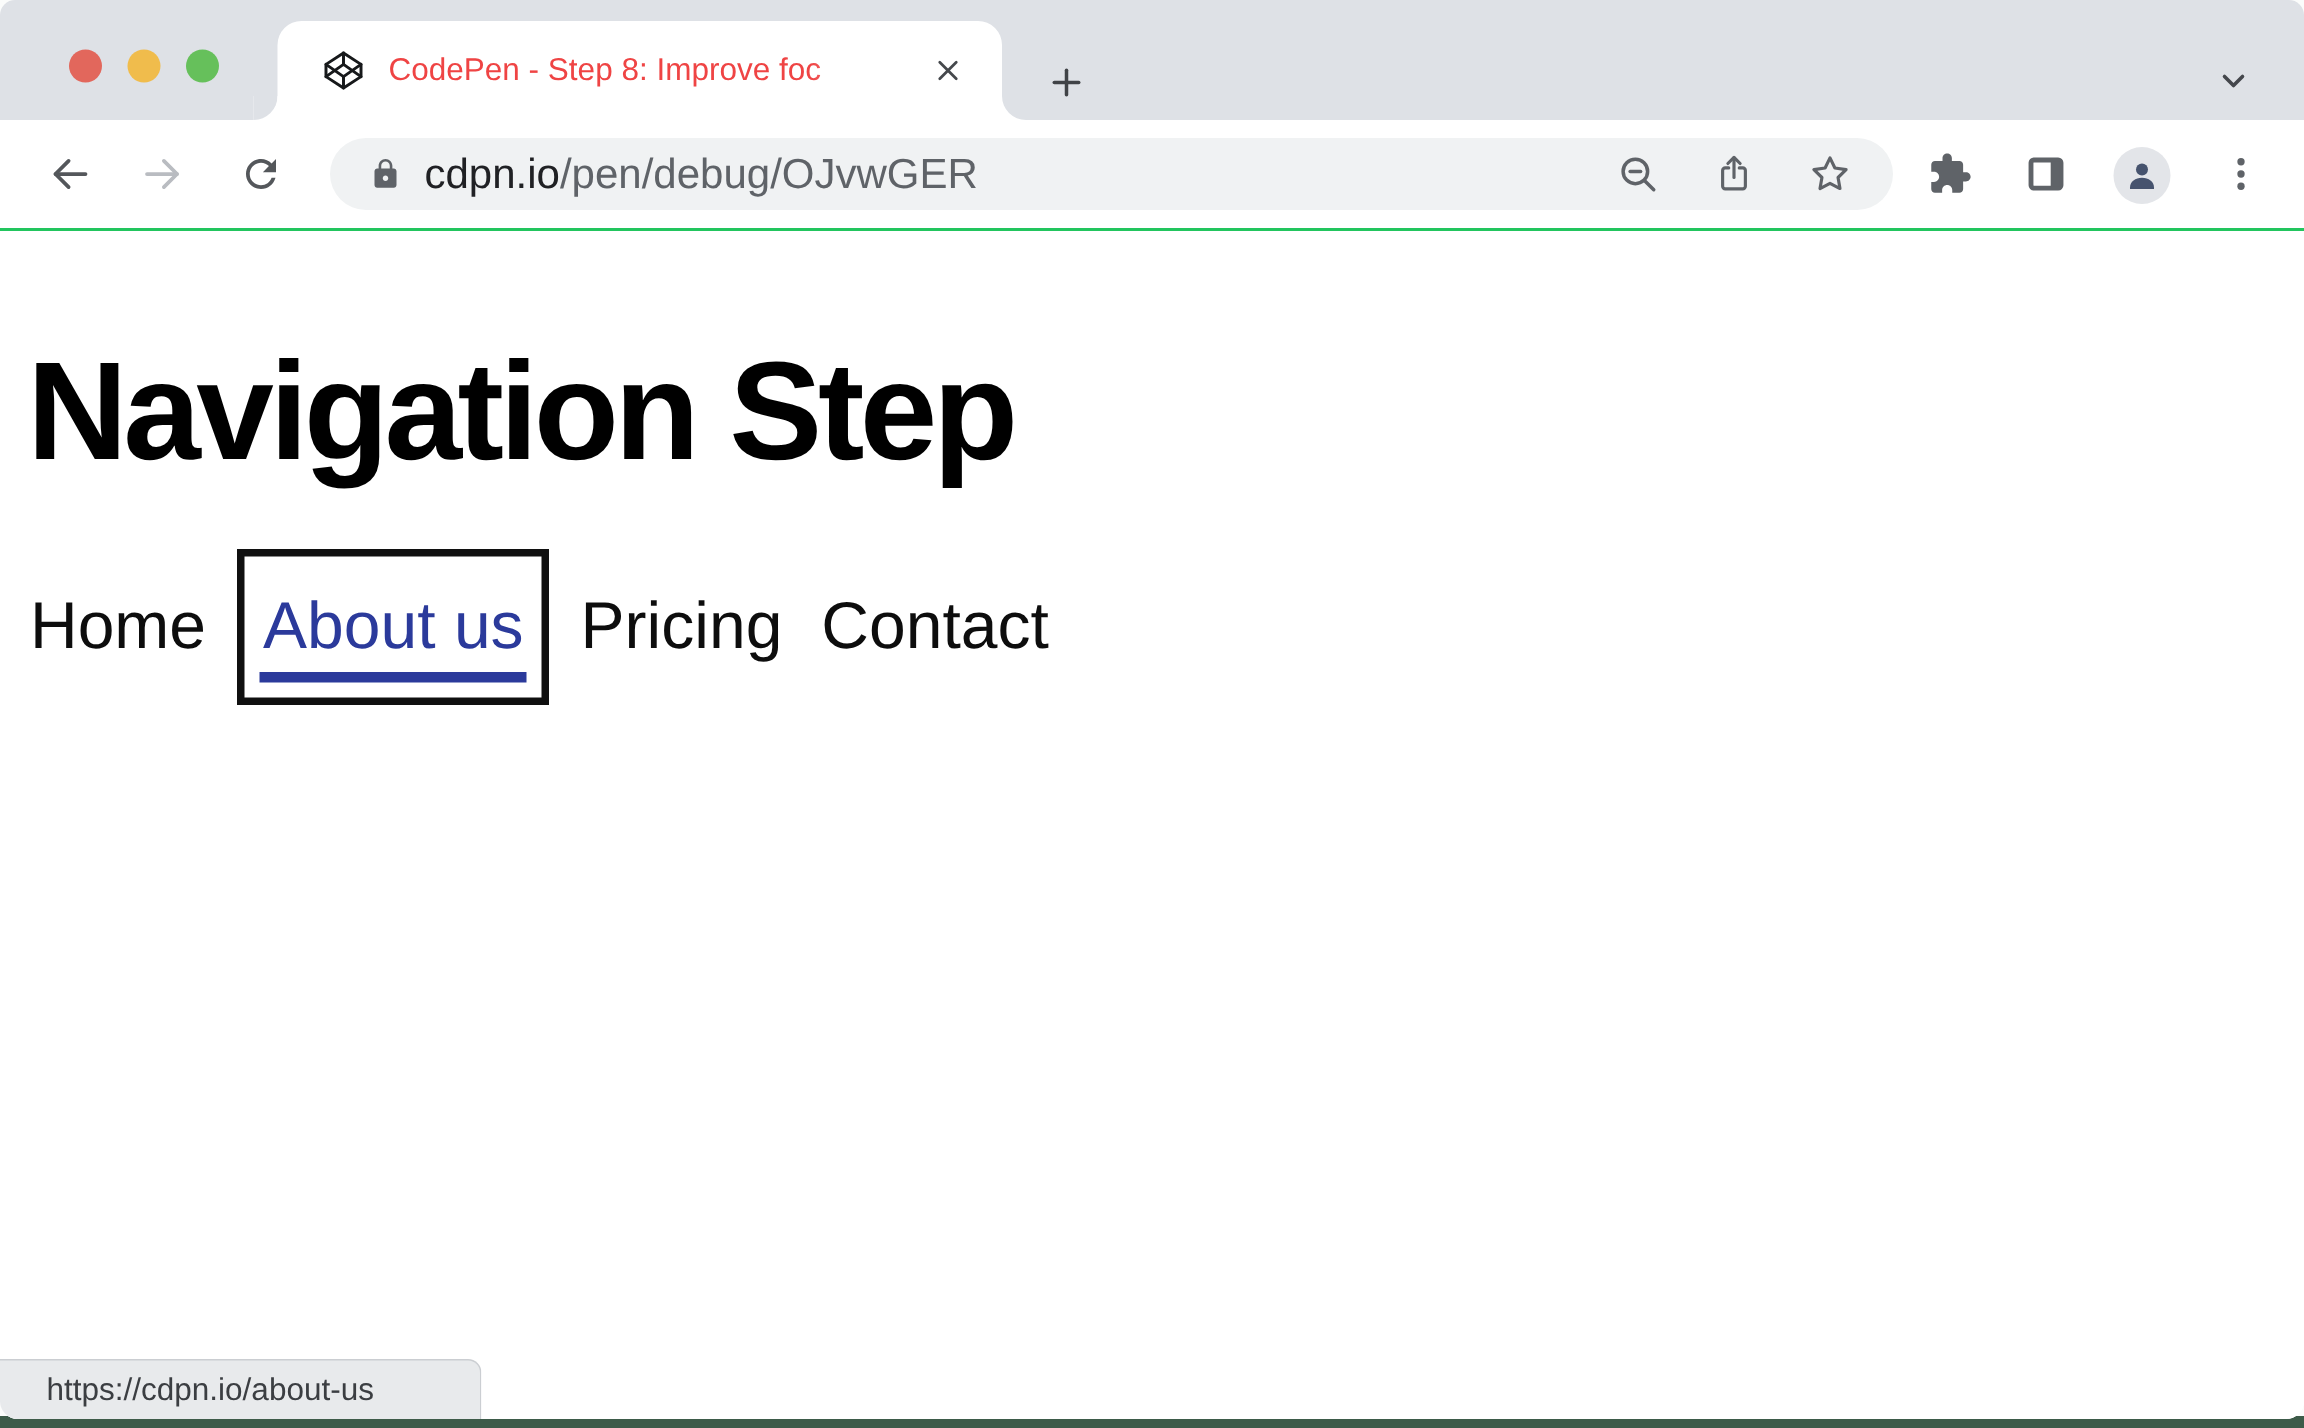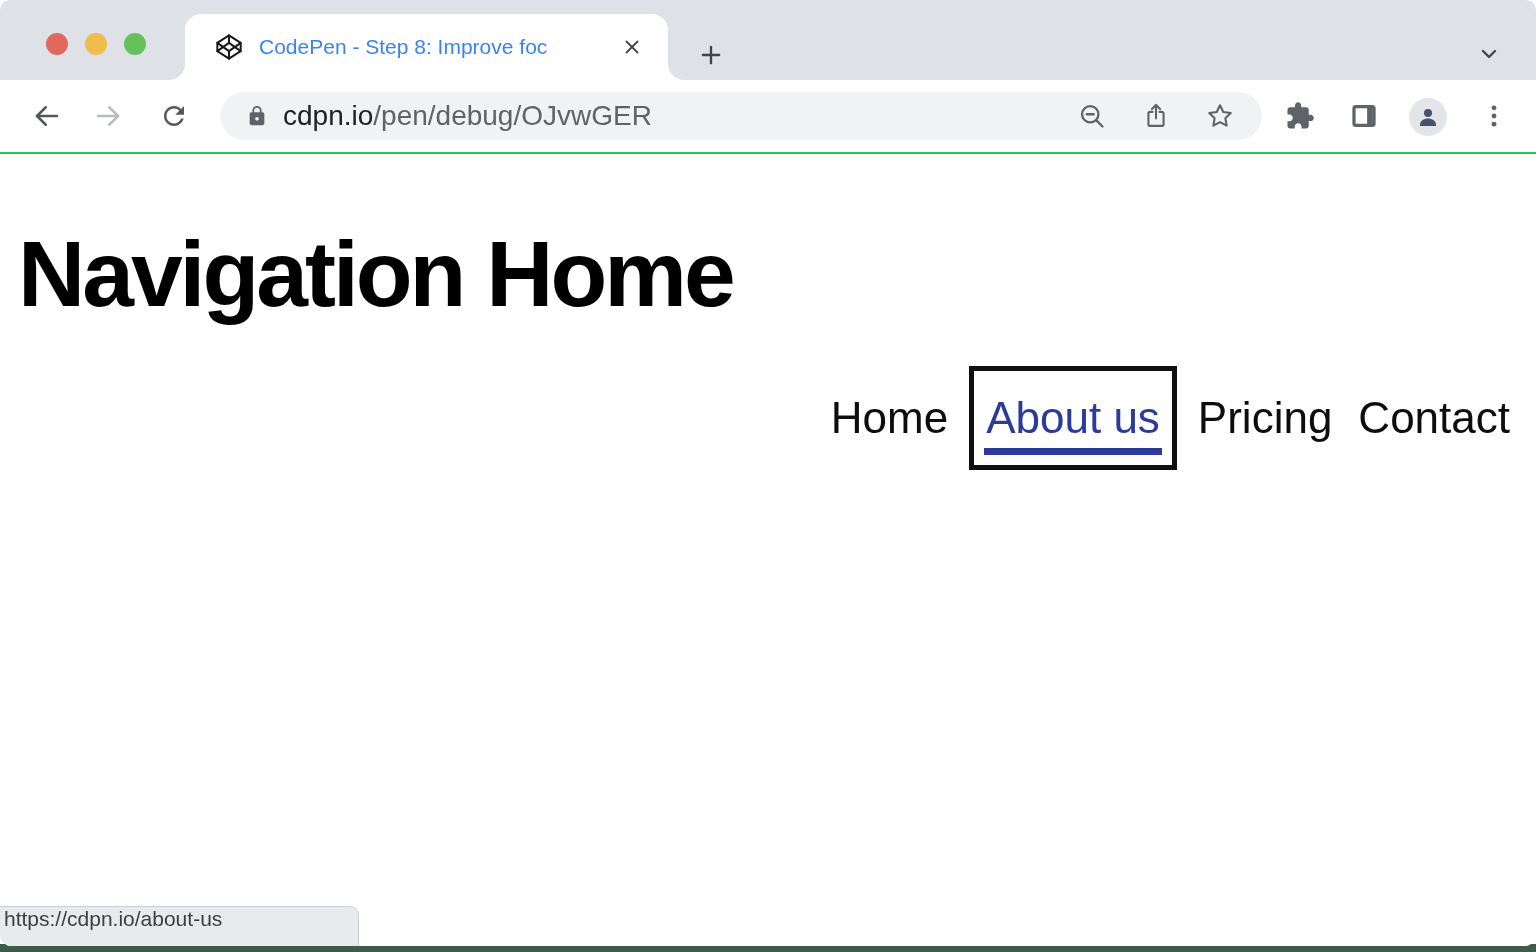--- a/index.html
+++ b/index.html
@@ -19,21 +19,21 @@
   .tl-close { background:#e2675c; }
   .tl-min   { background:#f0bc4c; }
   .tl-zoom  { background:#66c05b; }
 
   .tab { position:absolute; left:185px; top:14px; width:483px; height:66px;
          background:#fff; border-radius:16px 16px 0 0; display:flex; align-items:center; padding:0 18px 0 30px; }
   .tab-curve { position:absolute; bottom:0; width:16px; height:16px; background:transparent; }
   .tab-curve.left  { left:-16px; border-bottom-right-radius:16px; box-shadow:8px 8px 0 8px #fff; }
   .tab-curve.right { right:-16px; border-bottom-left-radius:16px; box-shadow:-8px 8px 0 8px #fff; }
   .tab-favicon { width:28px; height:28px; flex:0 0 auto; margin-right:16px; }
-  .tab-title { font-size:21px; color:#3b82f6; white-space:nowrap; overflow:hidden; max-width:352px; flex:1 1 auto;
+  .tab-title { font-size:21px; color:#ef4444; white-space:nowrap; overflow:hidden; max-width:352px; flex:1 1 auto;
                -webkit-mask-image:linear-gradient(90deg,#000 80%,transparent 97%);
                mask-image:linear-gradient(90deg,#000 80%,transparent 97%); }
   .tab-close { width:22px; height:22px; margin-left:10px; flex:0 0 auto; cursor:pointer; }
 
   .newtab-btn { position:absolute; left:697px; top:41px; width:28px; height:28px; }
   .strip-chevron { position:absolute; left:1477px; top:42px; width:24px; height:24px; }
 
   
   .toolbar { position:relative; height:74px; background:#fff; border-bottom:2px solid #22c55e; }
   .tb-icon { position:absolute; top:50%; transform:translateY(-50%); }
@@ -52,32 +52,32 @@
 
   .ic-puzzle { left:1285px; } .ic-panel { left:1349px; }
   .avatar { position:absolute; left:1409px; top:18px; width:38px; height:38px; border-radius:50%;
             background:#e3e5e9; display:flex; align-items:center; justify-content:center; }
   .ic-dots { left:1480px; }
 
   
   .content { position:relative; height:792px; background:#fff; }
   .page-title { font-size:93px; font-weight:bold; letter-spacing:-3px; line-height:1;
                 color:#000; margin:74px 0 0 18px; white-space:nowrap; }
-  .site-nav { margin:50px 0 0 20px; white-space:nowrap;text-align:right; }
+  .site-nav { margin:50px 0 0 20px; white-space:nowrap; }
   .nav-link { display:inline-block; font-size:44px; color:#0d0d0d; text-decoration:none;
               margin-right:26px; cursor:pointer; }
   .nav-link.focused { position:relative; color:#2b3a9b; padding:22px 12px;
                       outline:5px solid #101010; background:#fff; }
   .nav-link.focused .focus-underline { position:absolute; left:10px; right:10px; bottom:10px;
                       height:7px; background:#2b3a9b; }
 
   
-  .status-bubble { position:absolute; left:0; bottom:0; width:359px; height:40px;
+  .status-bubble { position:absolute; left:0; bottom:0; width:321px; height:40px;
                    background:#e8eaec; border:1px solid #cbced2; border-left:none; border-bottom:none;
-                   border-radius:0 9px 0 0; display:flex; align-items:flex-start; padding-left:4px;
+                   border-radius:0 9px 0 0; display:flex; align-items:center; padding-left:31px;
                    font-size:21px; color:#3b3e42; }
 </style>
 </head>
 <body>
 
 <div class="screen">
   <div class="bottom-strip"></div>
 
   <div class="window">
 
@@ -163,21 +163,21 @@
         </svg>
       </div>
       <svg class="tb-icon ic-dots" width="28" height="28" viewBox="0 0 24 24" fill="#5f6368">
         <circle cx="12" cy="5" r="2.1"></circle>
           <circle cx="12" cy="12" r="2.1"></circle>
           <circle cx="12" cy="19" r="2.1"></circle>
       </svg>
     </div>
 
     <div class="content">
-      <h1 class="page-title">Navigation Home</h1>
+      <h1 class="page-title">Navigation Step</h1>
       <nav class="site-nav">
         <a class="nav-link">Home</a><a class="nav-link focused"><span>About us</span><span class="focus-underline"></span></a><a class="nav-link">Pricing</a><a class="nav-link">Contact</a>
       </nav>
     </div>
 
     <div class="status-bubble">
       <span>https://cdpn.io/about-us</span>
     </div>
 
   </div>

